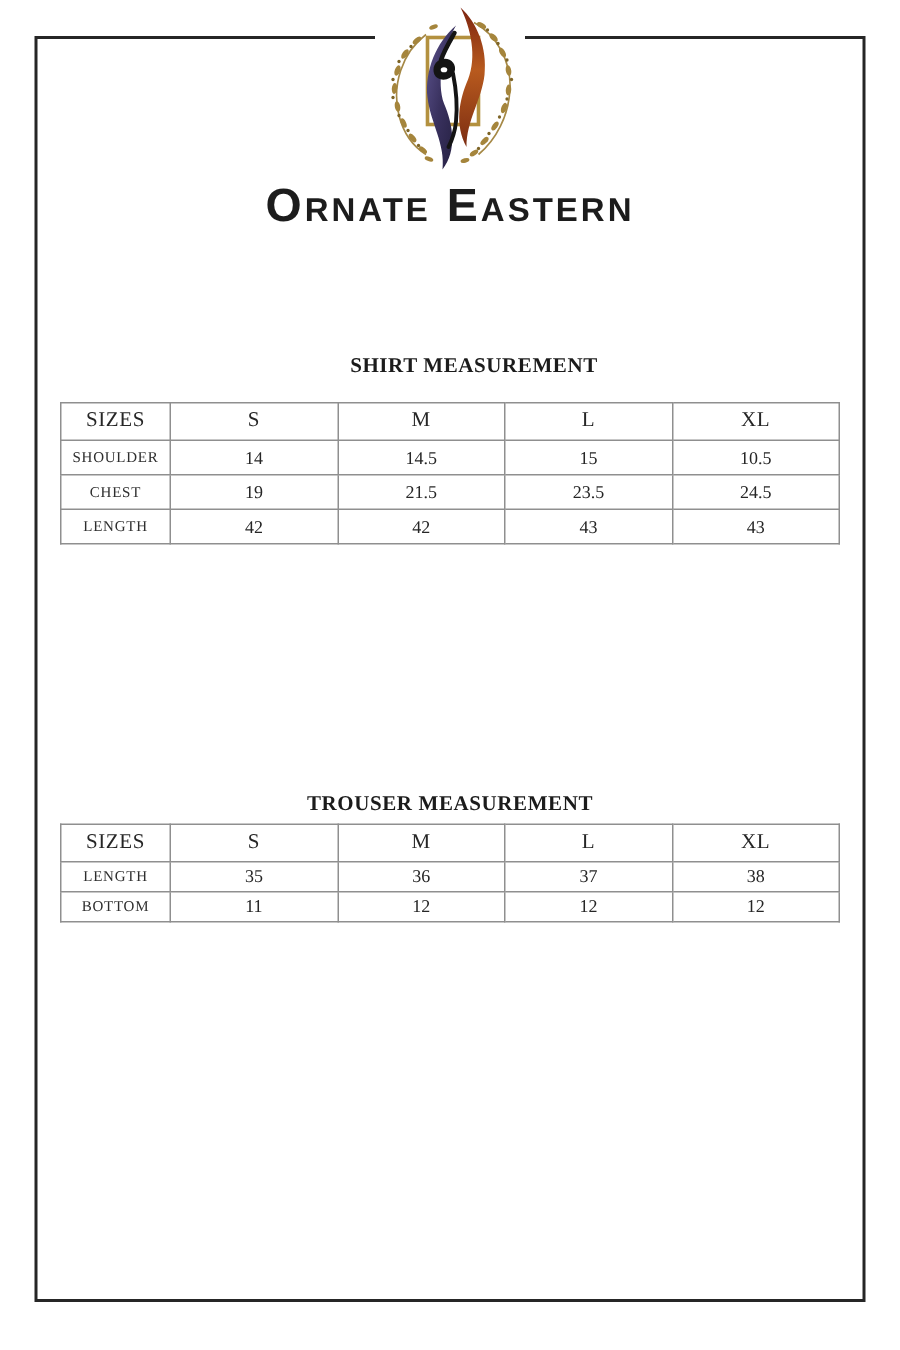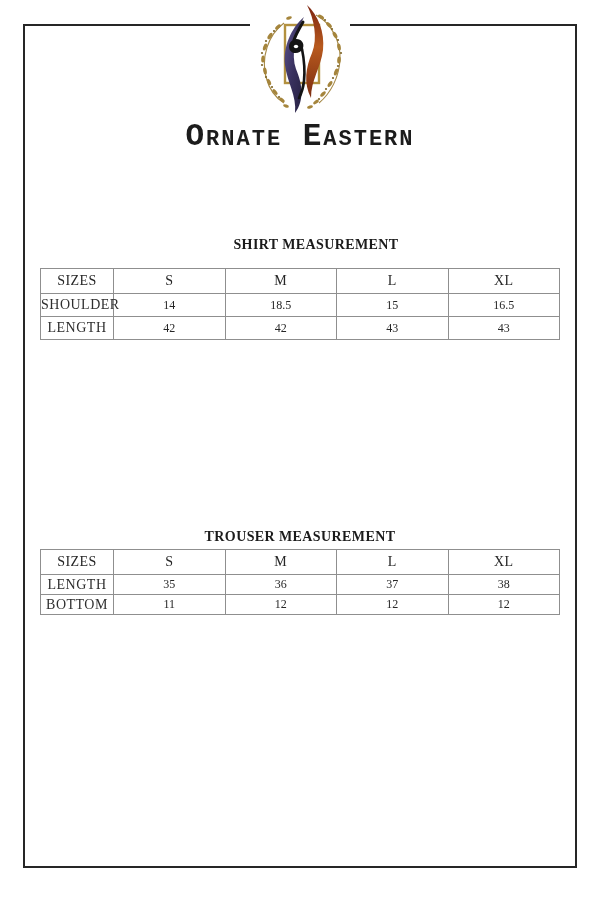--- a/index.html
+++ b/index.html
@@ -38,21 +38,21 @@
     justify-content: center;
     z-index: 2;
   }
   .brand-title {
     position: absolute;
     top: 119px;
     left: 0;
     width: 100%;
     margin: 0;
     text-align: center;
-    font-family: Liberation Mono, monospace;
+    font-family: Liberation Sans, sans-serif;
     font-variant: small-caps;
     font-weight: 700;
     font-size: 31px;
     letter-spacing: 2px;
     color: #1c1c1c;
     z-index: 2;
   }
   .section-title {
     position: absolute;
     left: 0;
@@ -96,21 +96,21 @@
     font-weight: 400;
     letter-spacing: 0.4px;
     color: #262626;
   }
   .size-table td.val {
     height: 22px;
     font-size: 12px;
     color: #262626;
   }
   .size-table td.rl {
-    font-size: 14px;
+    font-size: 10px;
     letter-spacing: 0.5px;
     color: #2e2e2e;
   }
   .trouser-table-pos td.val { height: 19px; }
 </style>
 </head>
 <body>
 
 <div class="page">
 
@@ -208,23 +208,30 @@
         <th>S</th>
         <th>M</th>
         <th>L</th>
         <th>XL</th>
       </tr>
     </thead>
     <tbody>
       <tr>
         <td class="rl">SHOULDER</td>
         <td class="val">14</td>
-        <td class="val">18.5</td>
+        <td class="val">14.5</td>
         <td class="val">15</td>
-        <td class="val">16.5</td>
+        <td class="val">10.5</td>
+      </tr>
+      <tr>
+        <td class="rl">CHEST</td>
+        <td class="val">19</td>
+        <td class="val">21.5</td>
+        <td class="val">23.5</td>
+        <td class="val">24.5</td>
       </tr>
       <tr>
         <td class="rl">LENGTH</td>
         <td class="val">42</td>
         <td class="val">42</td>
         <td class="val">43</td>
         <td class="val">43</td>
       </tr>
     </tbody>
   </table>

